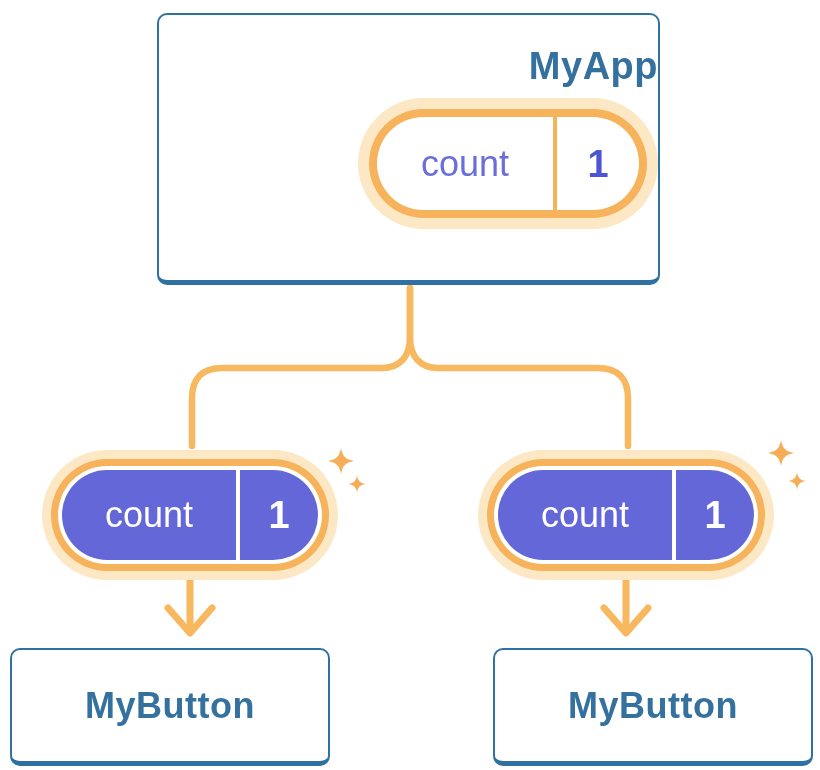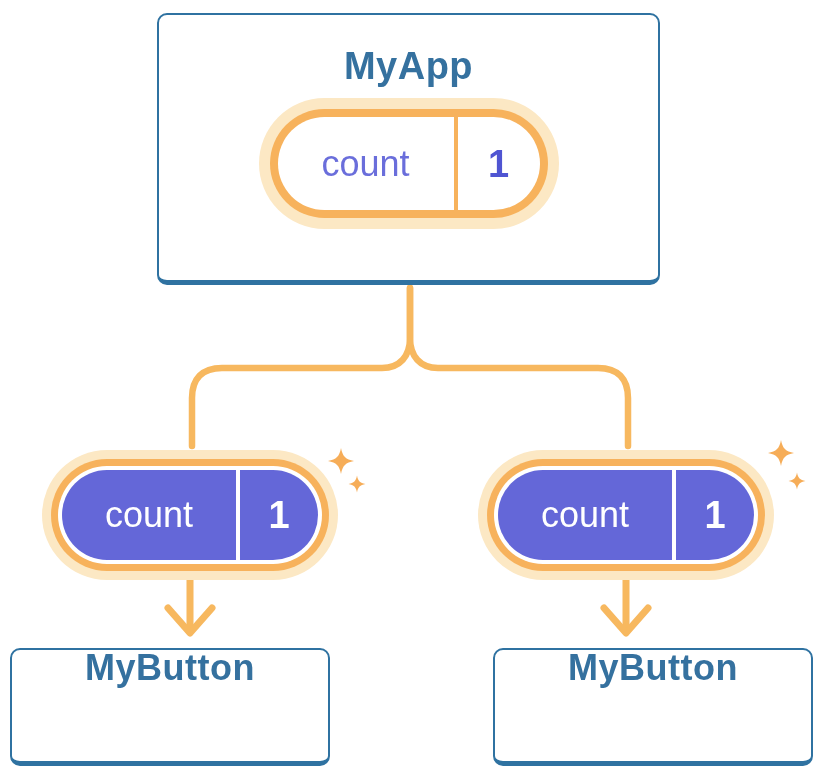--- a/index.html
+++ b/index.html
@@ -19,23 +19,23 @@
   
   .card{
     position:absolute;background:#ffffff;box-sizing:border-box;
     border:2px solid var(--card-border,#2f72a1);
     border-bottom-width:5px;border-radius:10px;
   }
   .card-title{
     color:var(--title-text,#35719f);
     font-size:38px;font-weight:600;letter-spacing:.5px;line-height:1;
   }
-  #app-card{left:157px;top:13px;width:503px;height:272px;display:flex;flex-direction:column;align-items:center}
+  #app-card{left:157px;top:13px;width:503px;height:272px;display:flex;flex-direction:column;align-items:flex-end}
   #app-card .card-title{margin-top:32px}
-  .btn-card{display:flex;justify-content:center}
+  .btn-card{display:flex;align-items:center;justify-content:center}
   .btn-card .card-title{font-size:36px;margin-top:0}
   #btn-card-0{left:10px;top:648px;width:320px;height:118px}
   #btn-card-1{left:493px;top:648px;width:320px;height:118px}
 
   
   .pill-halo{background:var(--pill-halo,#fce8c4);border-radius:999px;box-sizing:border-box}
   .pill-ring{background:var(--pill-ring,#f7b25c);border-radius:999px;height:100%;box-sizing:border-box}
   .seg{display:flex;align-items:center;justify-content:center;line-height:1}
 
   

